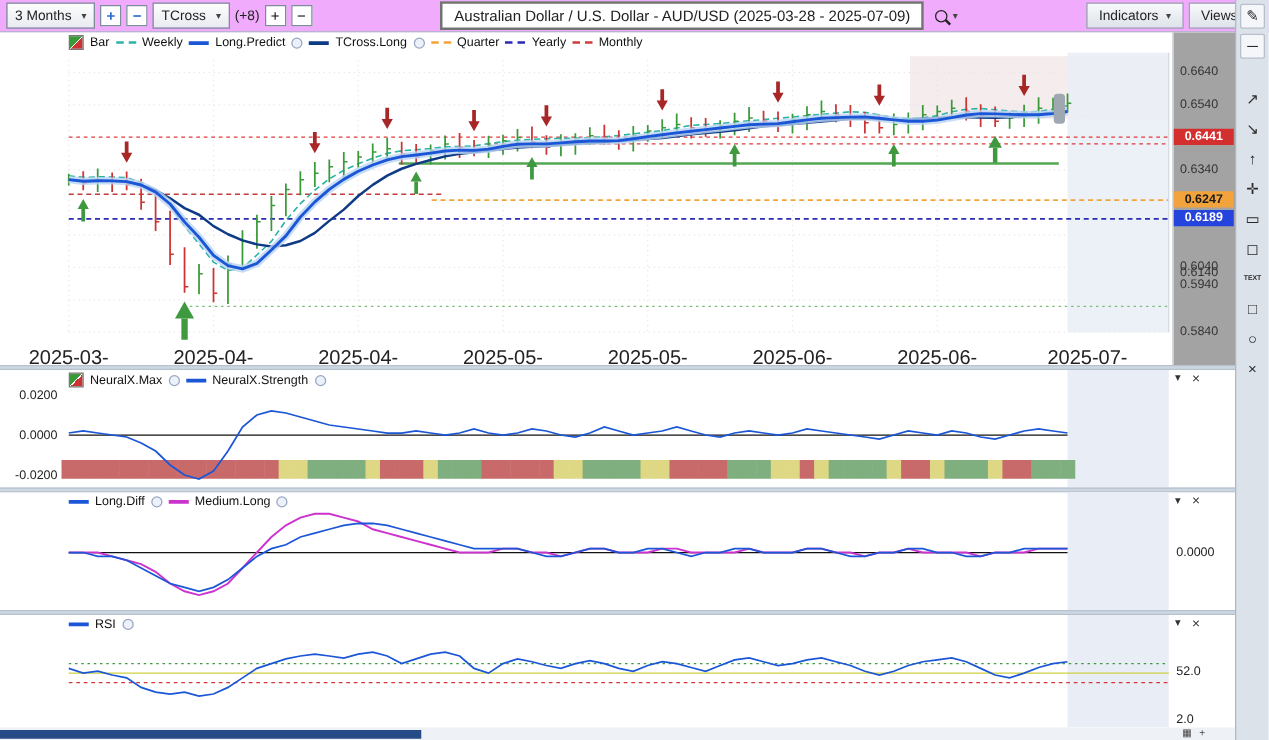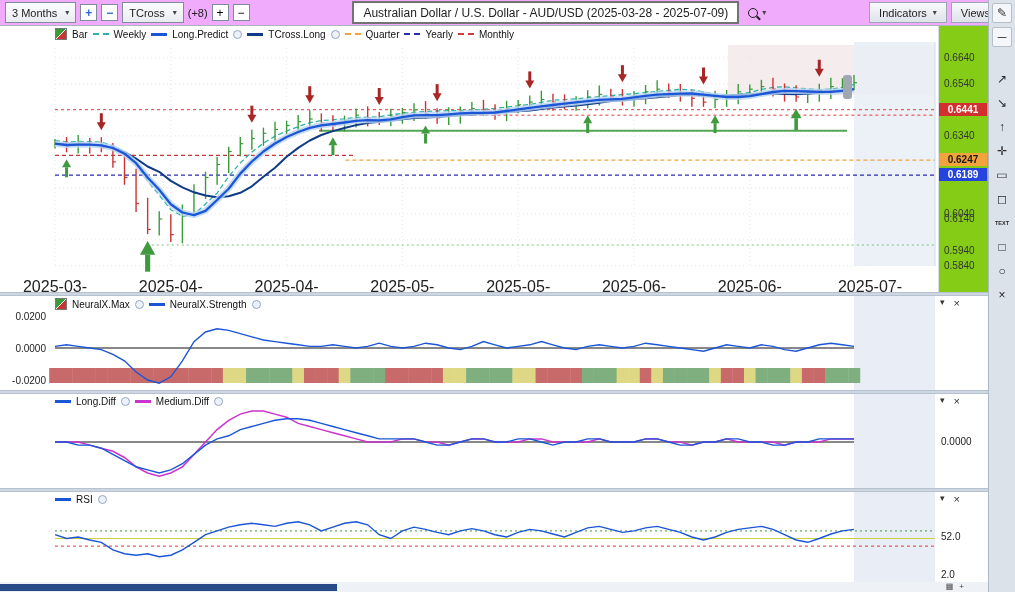--- a/index.html
+++ b/index.html
@@ -34,21 +34,21 @@
   .lg-marker.split{width:10px;height:10px;border:1px solid #777;
         background:linear-gradient(135deg,#3a9a3a 0 47%,#fff 47% 53%,#cc3333 53%);}
   .lg-marker.line{width:16px;height:3px;}
   .lg-marker.dash{width:16px;height:0;border-top:2px dashed #888;}
   .legend>span,.panel-header>span{margin-right:-8px;}
   .legend .info,.panel-header .info{width:7px;height:7px;border-radius:50%;
         border:1px solid #96a5c0;background:#edf2fa;display:inline-block;}
   .x-axis{position:absolute;left:0;top:252px;width:988px;height:13px;font-size:16px;color:#222;}
   .xl{position:absolute;width:70px;text-align:center;}
   
-  .price-scale{position:absolute;left:938px;top:26px;width:50px;height:266px;background:#84cc16;
+  .price-scale{position:absolute;left:938px;top:26px;width:50px;height:266px;background:#a3a3a3;
                border-left:1px solid #d8dee5;font-size:10px;}
   .ps-tick{position:absolute;left:5px;color:#333;}
   .ps-badge{position:absolute;left:0;width:48px;height:13px;line-height:13px;text-align:center;
             font-size:10px;font-weight:bold;}
   
   .splitter{position:absolute;left:0;width:988px;height:4px;background:#cdd7e2;
             border-top:1px solid #b7c2ce;border-bottom:1px solid #b7c2ce;box-sizing:border-box;}
   .panel{position:absolute;left:0;width:988px;background:#fff;}
   .panel svg{position:absolute;left:0;top:0;}
   .pctls{position:absolute;top:1px;right:28px;display:flex;gap:9px;font-size:9px;color:#333;
@@ -338,21 +338,21 @@
         <div class="xl" style="left: 835px;">2025-07-04</div>
       </div>
   </div>
 
   <div class="price-scale" id="price-scale">
       <div class="ps-tick" style="top: 26px;">0.6640</div>
       <div class="ps-tick" style="top: 51.974px;">0.6540</div>
       <div class="ps-tick" style="top: 103.922px;">0.6340</div>
       <div class="ps-tick" style="top: 155.87px; margin-top: 31px;">0.6140</div>
       <div class="ps-tick" style="top: 181.844px;">0.6040</div>
-      <div class="ps-tick" style="top: 219px;">0.5940</div>
+      <div class="ps-tick" style="top: 196px;">0.5940</div>
       <div class="ps-tick" style="top: 233.792px;">0.5840</div>
       <div class="ps-badge" style="background: rgb(212, 47, 47); color: rgb(255, 255, 255); top: 76.6883px;">0.6441</div>
       <div class="ps-badge" style="background: rgb(242, 163, 60); color: rgb(26, 26, 26); top: 127.078px;">0.6247</div>
       <div class="ps-badge" style="background: rgb(37, 67, 221); color: rgb(255, 255, 255); top: 142.143px;">0.6189</div>
     </div>
 
   <div class="splitter" style="top:292px"></div>
 
   <div class="panel" style="top:296px;height:94px">
     <svg id="p1-svg" width="988" height="94">
@@ -455,21 +455,21 @@
         <line x1="55" x2="854.02" y1="48" y2="48" stroke="#111"></line>
         <path d="M55.0,48.0 L66.6,48.0 L78.2,48.0 L89.7,51.1 L101.3,54.2 L112.9,57.3 L124.5,63.5 L136.1,72.8 L147.6,79.0 L159.2,82.1 L170.8,79.0 L182.4,72.8 L194.0,60.4 L205.5,48.0 L217.1,35.6 L228.7,26.3 L240.3,20.1 L251.9,17.0 L263.4,17.0 L275.0,20.1 L286.6,23.2 L298.2,29.4 L309.8,32.5 L321.3,35.6 L332.9,38.7 L344.5,41.8 L356.1,44.9 L367.7,48.0 L379.2,48.0 L390.8,48.0 L402.4,44.9 L414.0,44.9 L425.6,48.0 L437.1,48.0 L448.7,51.1 L460.3,48.0 L471.9,44.9 L483.5,44.9 L495.0,48.0 L506.6,48.0 L518.2,48.0 L529.8,44.9 L541.4,44.9 L552.9,48.0 L564.5,48.0 L576.1,48.0 L587.7,48.0 L599.3,44.9 L610.8,48.0 L622.4,48.0 L634.0,48.0 L645.6,44.9 L657.2,44.9 L668.7,48.0 L680.3,48.0 L691.9,51.1 L703.5,48.0 L715.1,48.0 L726.6,44.9 L738.2,48.0 L749.8,48.0 L761.4,48.0 L773.0,48.0 L784.5,51.1 L796.1,48.0 L807.7,48.0 L819.3,48.0 L830.9,44.9 L842.4,44.9 L854.0,44.9" fill="none" stroke="#cc33cc" stroke-width="1.5"></path>
         <path d="M55.0,48.0 L66.6,48.0 L78.2,51.1 L89.7,51.1 L101.3,54.2 L112.9,60.4 L124.5,66.6 L136.1,72.8 L147.6,75.9 L159.2,79.0 L170.8,75.9 L182.4,69.7 L194.0,60.4 L205.5,51.1 L217.1,44.9 L228.7,41.8 L240.3,35.6 L251.9,32.5 L263.4,29.4 L275.0,26.3 L286.6,24.8 L298.2,24.8 L309.8,26.3 L321.3,29.4 L332.9,32.5 L344.5,35.6 L356.1,38.7 L367.7,41.8 L379.2,44.9 L390.8,44.9 L402.4,44.9 L414.0,44.9 L425.6,48.0 L437.1,51.1 L448.7,51.1 L460.3,48.0 L471.9,44.9 L483.5,44.9 L495.0,48.0 L506.6,48.0 L518.2,44.9 L529.8,44.9 L541.4,48.0 L552.9,51.1 L564.5,48.0 L576.1,48.0 L587.7,44.9 L599.3,44.9 L610.8,48.0 L622.4,48.0 L634.0,48.0 L645.6,44.9 L657.2,44.9 L668.7,48.0 L680.3,51.1 L691.9,51.1 L703.5,48.0 L715.1,48.0 L726.6,44.9 L738.2,44.9 L749.8,48.0 L761.4,48.0 L773.0,51.1 L784.5,51.1 L796.1,48.0 L807.7,48.0 L819.3,44.9 L830.9,44.9 L842.4,44.9 L854.0,44.9" fill="none" stroke="#1b56d6" stroke-width="1.4"></path>
         <text x="941" y="51" fill="#222" font-size="10" font-family="Liberation Sans, sans-serif">0.0000</text>
       </svg>
     <div class="panel-header" id="p2-legend">
         <span class="lg-marker line" style="background: rgb(27, 86, 214);"></span>
         <span>Long.Diff</span>
         <span class="info"></span>
         <span class="lg-marker line" style="background: rgb(204, 51, 204);"></span>
-        <span>Medium.Diff</span>
+        <span>Medium.Long</span>
         <span class="info"></span>
       </div>
     <div class="pctls">
         <span>▾</span>
         <span style="font-size: 11px;">×</span>
       </div>
   </div>
 
   <div class="splitter" style="top:488px"></div>
 

